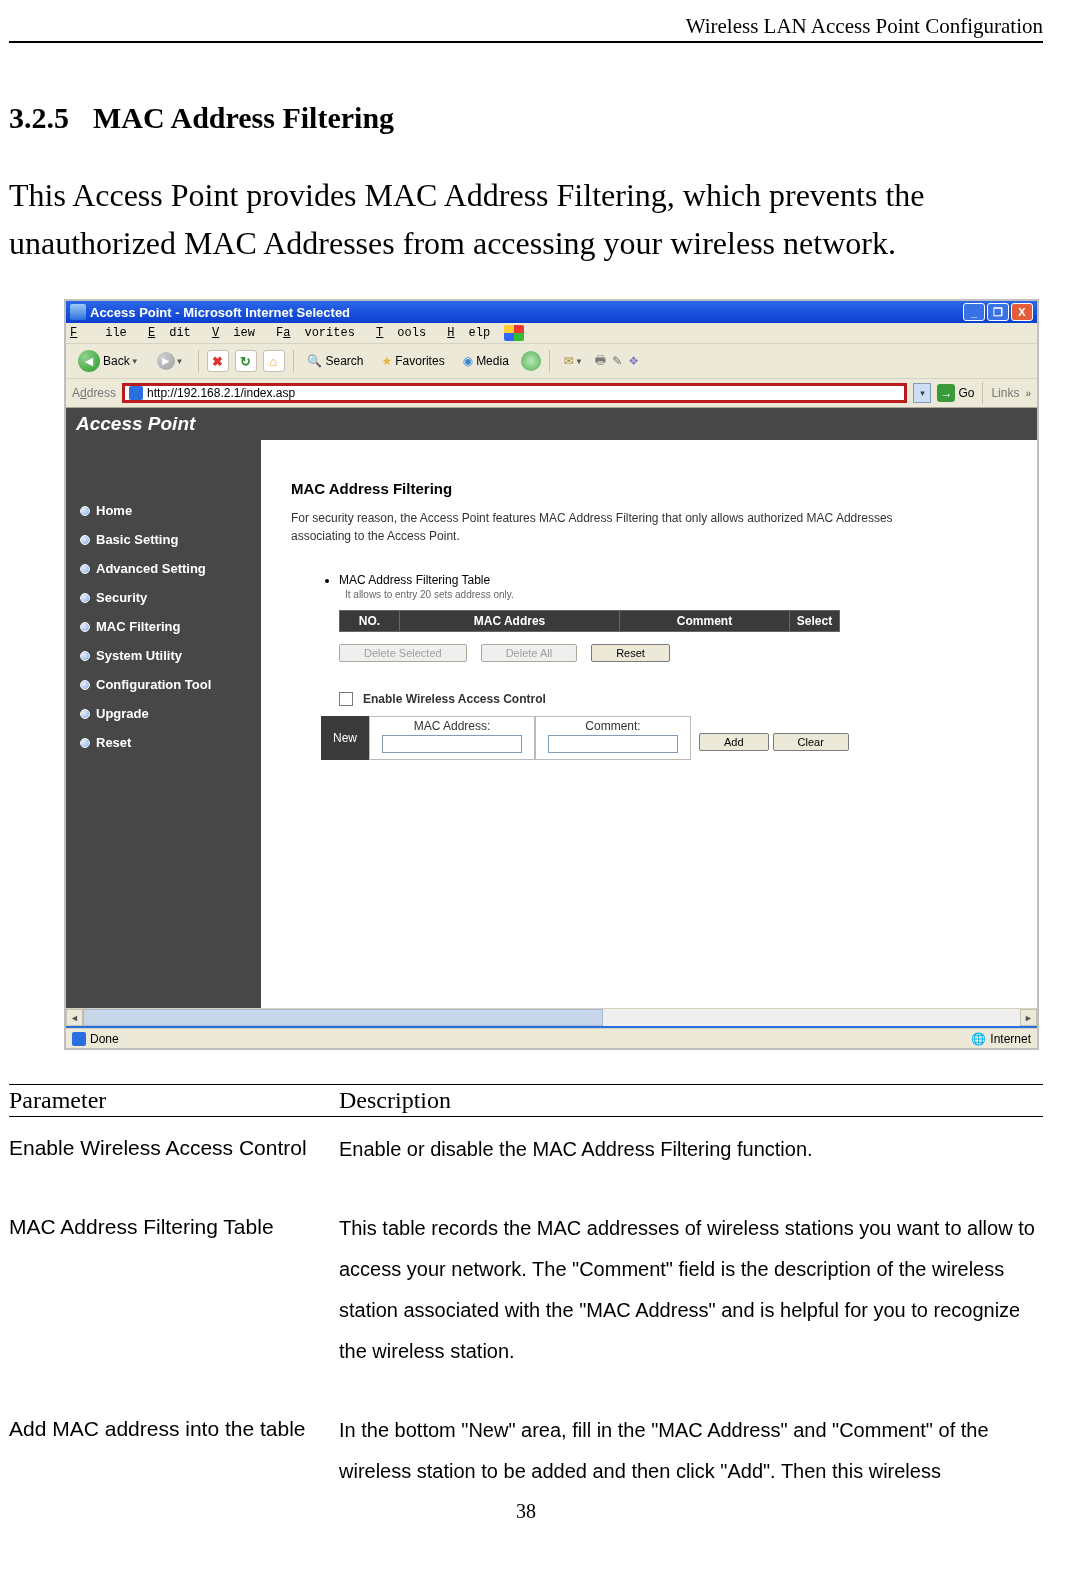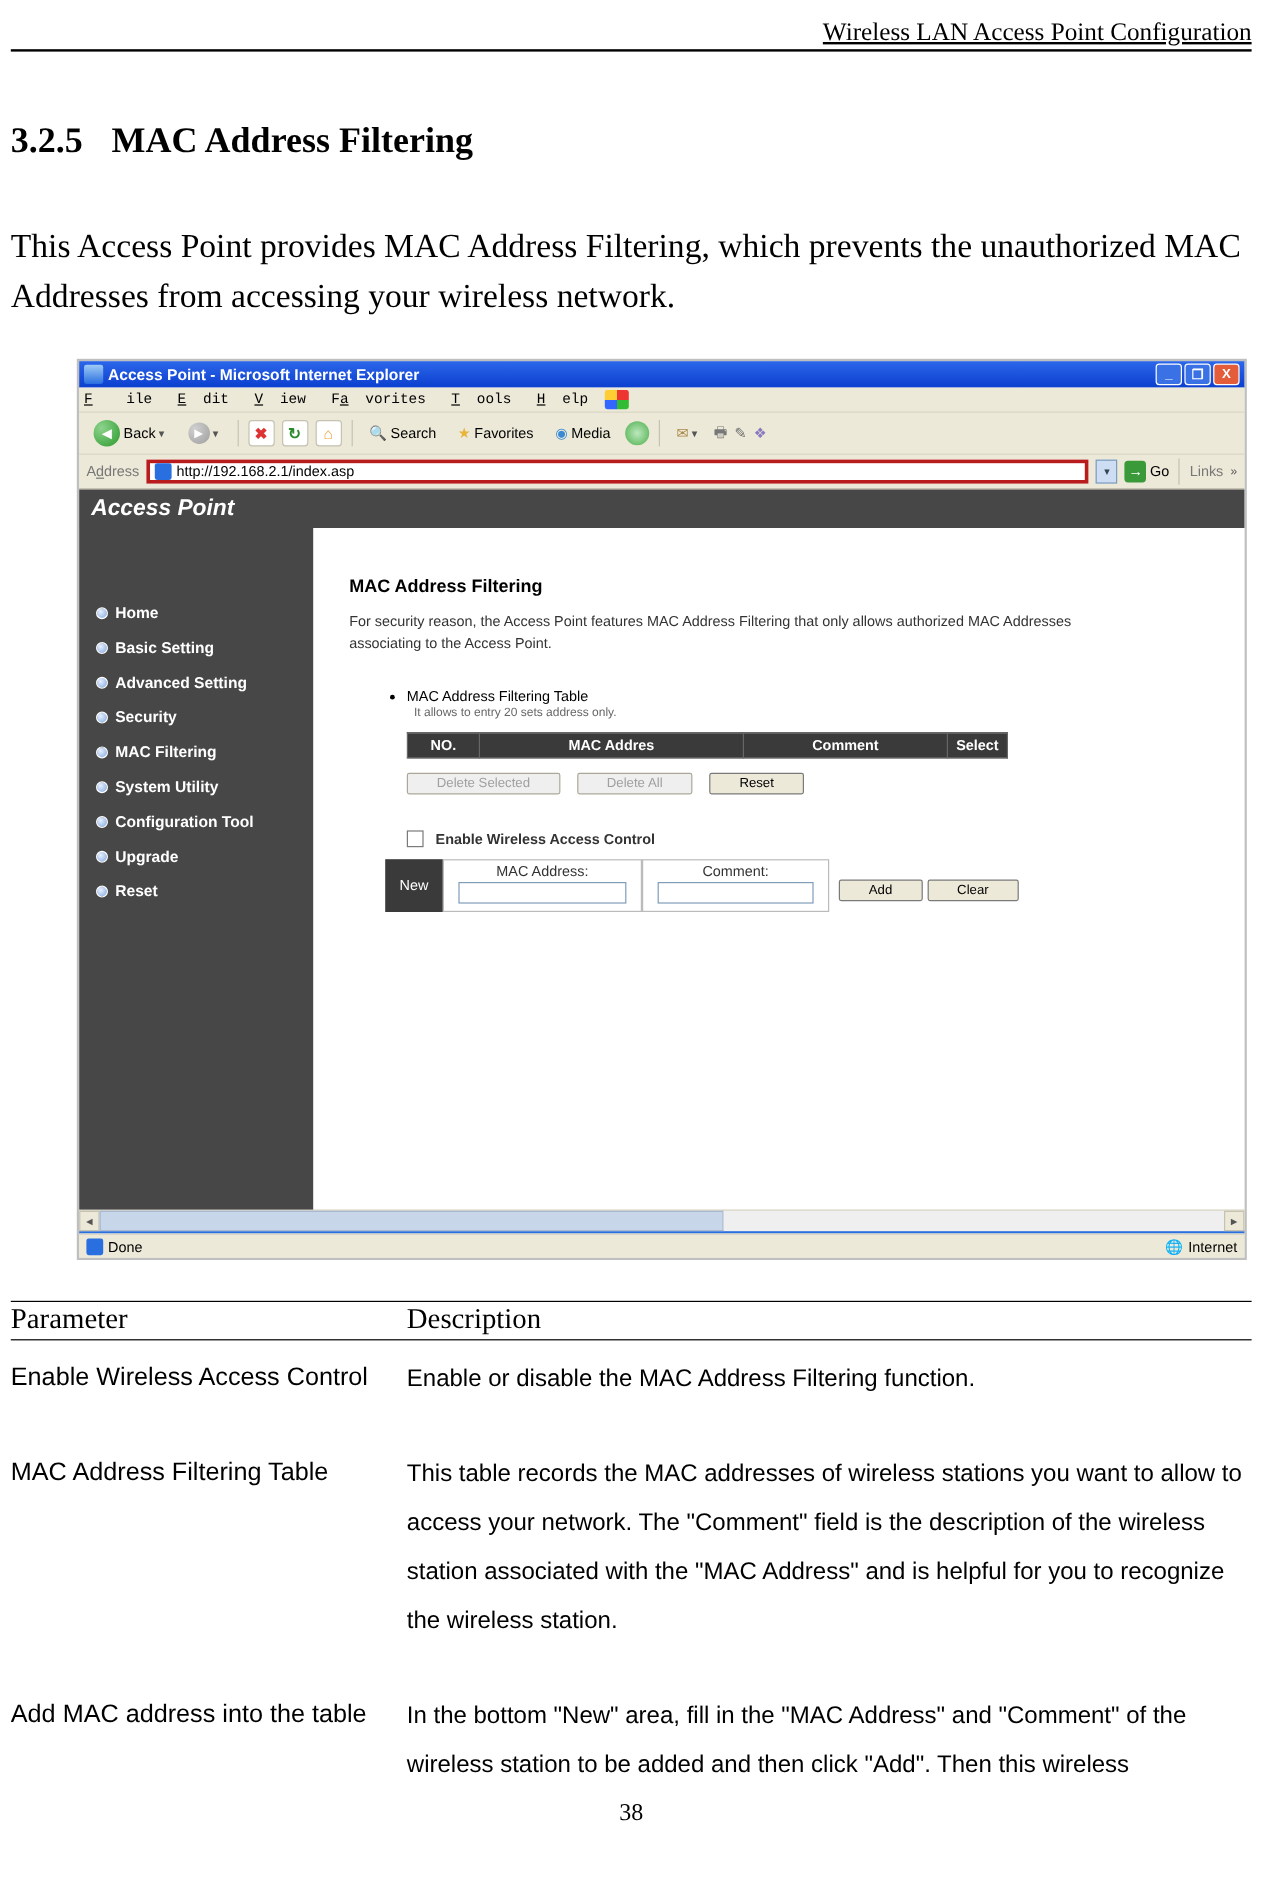--- a/index.html
+++ b/index.html
@@ -10,35 +10,34 @@
     background: #fff;
     color: #000;
     width: 1071px;
   }
   .doc-header {
     text-align: right;
     font-size: 21px;
     border-bottom: 2px solid #000;
     margin-bottom: 58px;
     padding-bottom: 2px;
-    text-decoration: underline;
   }
   .section-number {
     font-size: 30px;
     font-weight: bold;
     display: inline-block;
     margin-right: 20px;
   }
   .section-title {
     font-size: 30px;
     font-weight: bold;
   }
   .intro {
-    font-size: 28px;
-    margin-top: 50px;
+    font-size: 32px;
+    margin-top: 36px;
     line-height: 1.5;
   }
 
   
   .browser-wrap {
     border: 2px solid #bfbfbf;
     margin: 30px 0 30px 55px;
     width: 975px;
     font-family: Tahoma, Arial, sans-serif;
     box-shadow: 0 0 0 1px #ece9d8 inset;
@@ -301,21 +300,21 @@
   <span class="section-title">MAC Address Filtering</span>
 </div>
 
 <p class="intro">This Access Point provides MAC Address Filtering, which prevents the unauthorized MAC Addresses from accessing your wireless network.</p>
 
 <div class="browser-wrap">
 
   <div class="titlebar">
     <div class="titlebar-left">
       <span class="ie-icon"></span>
-      <span>Access Point - Microsoft Internet Explorer</span>
+      <span>Access Point - Microsoft Internet Selected</span>
     </div>
     <div class="winbtns">
       <div class="winbtn min">_</div>
       <div class="winbtn max">❐</div>
       <div class="winbtn close">X</div>
     </div>
   </div>
 
   <div class="menubar">
     <div class="menubar-left">

